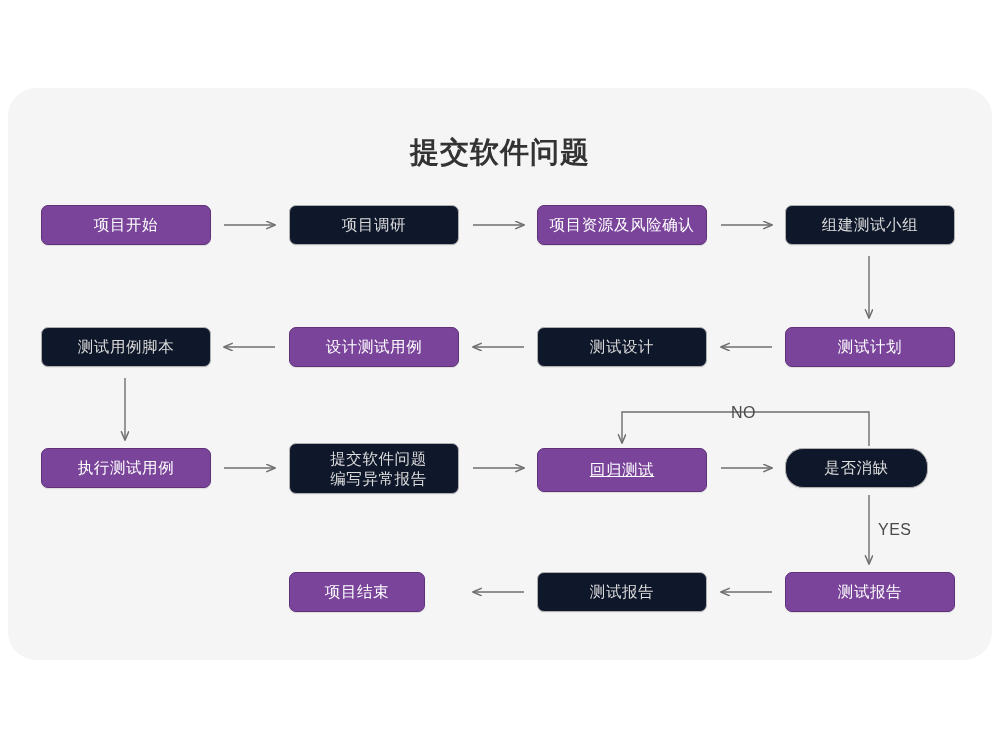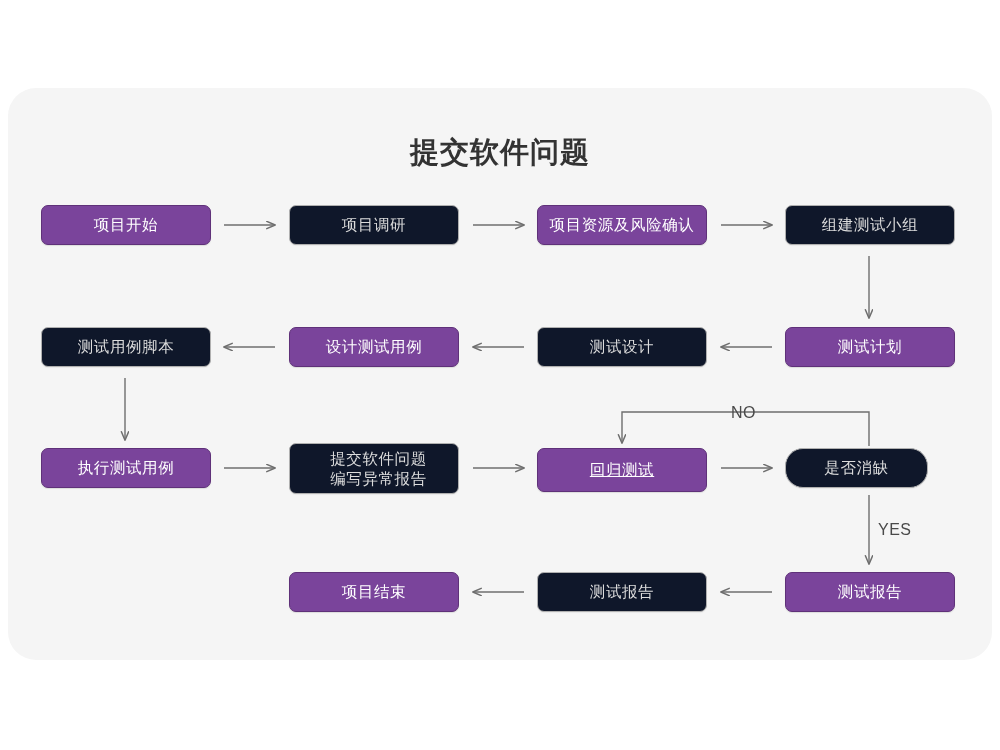--- a/index.html
+++ b/index.html
@@ -165,21 +165,21 @@
       <span>编写异常报告</span>
     </span>
   </div>
   <div class="node purple" style="left:537px; top:448px; width:170px; height:44px;text-decoration:underline;">
     <span>回归测试</span>
   </div>
   <div class="node gray" style="left:785px; top:448px; width:143px; height:40px;border-radius:18px;">
     <span>是否消缺</span>
   </div>
 
-  <div class="node purple" style="left:289px; top:572px; width:170px; height:40px;">
+  <div class="node purple" style="left:289px; top:572px; width:136px; height:40px;">
     <span>项目结束</span>
   </div>
   <div class="node gray" style="left:537px; top:572px; width:170px; height:40px;">
     <span>测试报告</span>
   </div>
   <div class="node purple" style="left:785px; top:572px; width:170px; height:40px;">
     <span>测试报告</span>
   </div>
 
 </div>

